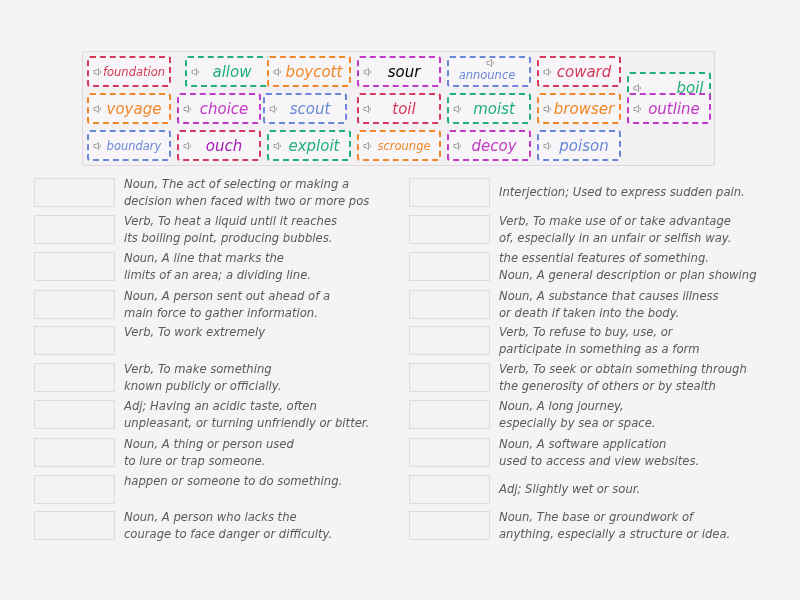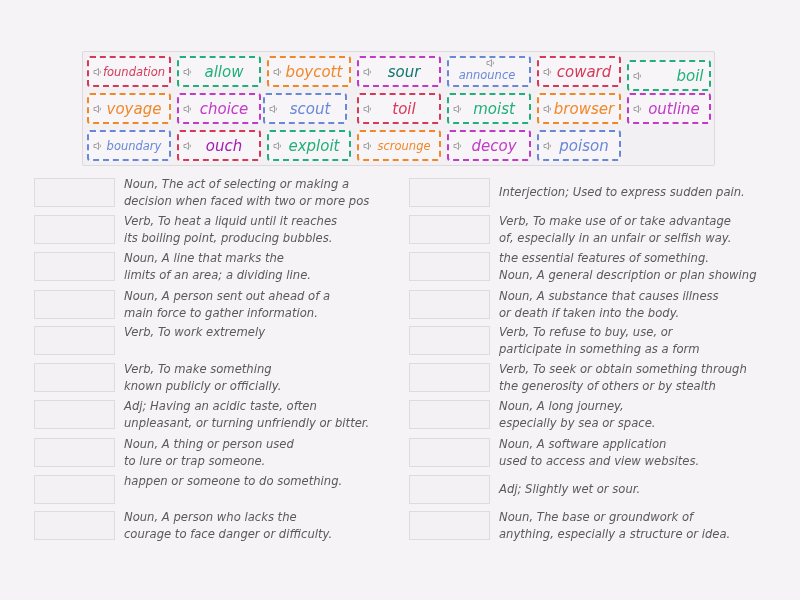--- a/index.html
+++ b/index.html
@@ -49,21 +49,21 @@
 <div class="word-bank" id="bank">
     <div class="tile" style="left: 4px; top: 4px; border-color: rgb(214, 58, 90);">
       <span class="spk">
         <svg width="10" height="10" viewBox="0 0 10 10">
           <path d="M1 3.5h2l2.5-2v7L3 6.5H1z" fill="none" stroke="#999" stroke-width="0.9"></path>
           <path d="M7 3.5q1 1.5 0 3" fill="none" stroke="#999" stroke-width="0.9"></path>
         </svg>
       </span>
       <span class="word small" style="color: rgb(214, 58, 90);">foundation</span>
     </div>
-    <div class="tile" style="left: 94px; top: 4px; border-color: rgb(34, 176, 122);">
+    <div class="tile" style="left: 102px; top: 4px; border-color: rgb(34, 176, 122);">
       <span class="spk">
         <svg width="10" height="10" viewBox="0 0 10 10">
           <path d="M1 3.5h2l2.5-2v7L3 6.5H1z" fill="none" stroke="#999" stroke-width="0.9"></path>
           <path d="M7 3.5q1 1.5 0 3" fill="none" stroke="#999" stroke-width="0.9"></path>
         </svg>
       </span>
       <span class="word" style="color: rgb(34, 176, 122);">allow</span>
     </div>
     <div class="tile" style="left: 184px; top: 4px; border-color: rgb(240, 136, 42);">
       <span class="spk">
@@ -74,41 +74,41 @@
       </span>
       <span class="word" style="color: rgb(240, 136, 42);">boycott</span>
     </div>
     <div class="tile" style="left: 274px; top: 4px; border-color: rgb(194, 58, 200);">
       <span class="spk">
         <svg width="10" height="10" viewBox="0 0 10 10">
           <path d="M1 3.5h2l2.5-2v7L3 6.5H1z" fill="none" stroke="#999" stroke-width="0.9"></path>
           <path d="M7 3.5q1 1.5 0 3" fill="none" stroke="#999" stroke-width="0.9"></path>
         </svg>
       </span>
-      <span class="word" style="color: #0f766e;">sour</span>
+      <span class="word" style="color: #000000;">sour</span>
     </div>
     <div class="tile" style="left: 364px; top: 4px; border-color: rgb(106, 136, 216); flex-direction: column;">
       <span class="spk">
         <svg width="10" height="10" viewBox="0 0 10 10">
           <path d="M1 3.5h2l2.5-2v7L3 6.5H1z" fill="none" stroke="#999" stroke-width="0.9"></path>
           <path d="M7 3.5q1 1.5 0 3" fill="none" stroke="#999" stroke-width="0.9"></path>
         </svg>
       </span>
       <span class="word small" style="color: rgb(106, 136, 216);">announce</span>
     </div>
     <div class="tile" style="left: 454px; top: 4px; border-color: rgb(214, 58, 90);">
       <span class="spk">
         <svg width="10" height="10" viewBox="0 0 10 10">
           <path d="M1 3.5h2l2.5-2v7L3 6.5H1z" fill="none" stroke="#999" stroke-width="0.9"></path>
           <path d="M7 3.5q1 1.5 0 3" fill="none" stroke="#999" stroke-width="0.9"></path>
         </svg>
       </span>
       <span class="word" style="color: rgb(214, 58, 90);">coward</span>
     </div>
-    <div class="tile" style="left: 544px; top: 8px; border-color: rgb(34, 176, 122); gap: 32px;">
+    <div class="tile" style="left: 544px; top: 20px; border-color: rgb(34, 176, 122); gap: 32px;">
       <span class="spk">
         <svg width="10" height="10" viewBox="0 0 10 10">
           <path d="M1 3.5h2l2.5-2v7L3 6.5H1z" fill="none" stroke="#999" stroke-width="0.9"></path>
           <path d="M7 3.5q1 1.5 0 3" fill="none" stroke="#999" stroke-width="0.9"></path>
         </svg>
       </span>
       <span class="word" style="color: rgb(34, 176, 122);">boil</span>
     </div>
     <div class="tile" style="left: 4px; top: 41px; border-color: rgb(240, 136, 42);">
       <span class="spk">

